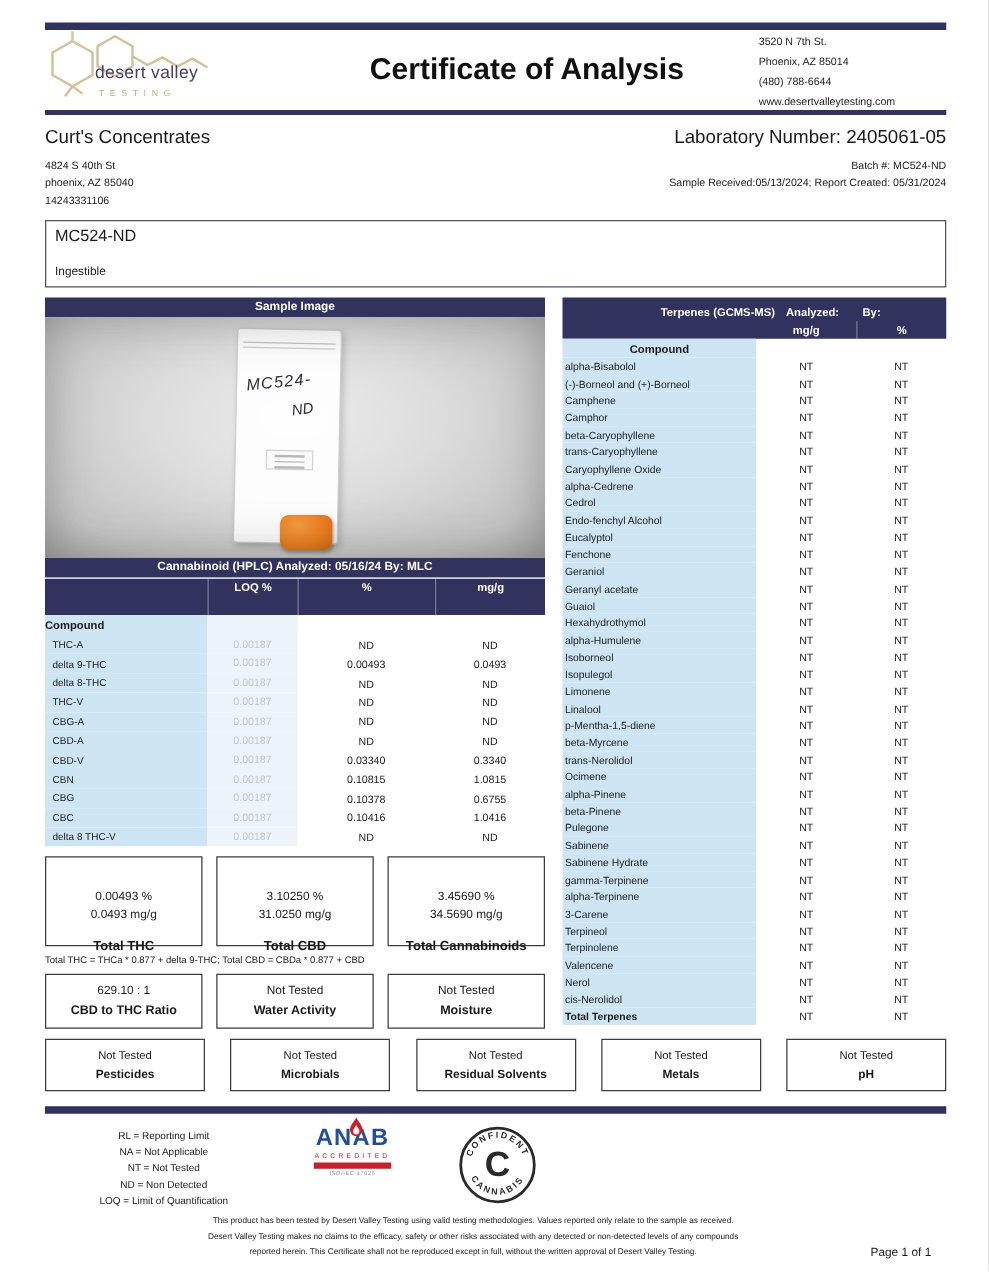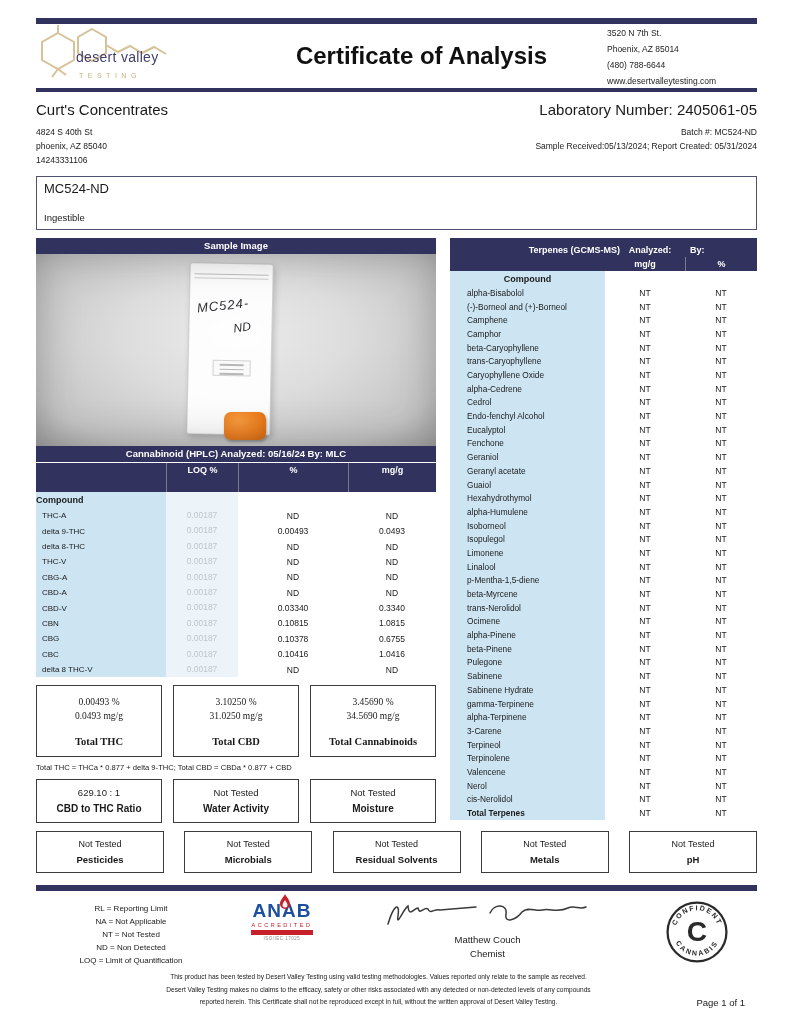--- a/index.html
+++ b/index.html
@@ -62,42 +62,42 @@
   .grid-row { display:grid; grid-template-columns:130px 72px 110px 88px; align-items:center; }
   .compound-hdr { height:16px; font-size:9px; }
   .compound-hdr .cell-name { font-weight:bold; text-align:center; padding-left:0; font-size:9px; }
   .c-row { height:15.4px; font-size:8.5px; }
   .cell-name { background:#cde5f3; height:100%; display:flex; align-items:center; padding-left:6px; font-size:8px; }
   .cell-loq { background:#ecf4fa; color:#bfc6cd; text-align:center; height:100%; line-height:15.4px; }
   .compound-hdr .cell-loq { background:#ecf4fa; }
   .cell-val { text-align:center; }
 
   .totals-row { display:flex; justify-content:space-between; margin-top:8px; }
-  .total-box { width:126px; height:72px; border:1.5px solid #3c3c3c; text-align:center; padding-top:10px;font-family:Liberation Serif, serif; }
+  .total-box { width:126px; height:72px; border:1.5px solid #3c3c3c; text-align:center; padding-top:25px; }
   .total-line { font-size:9.5px; line-height:1.4; }
   .total-label { font-weight:bold; font-size:10.5px; margin-top:13px; }
   .formula { font-size:7.6px; margin-top:6px; color:#1a1a1a; }
   .sec-row { display:flex; justify-content:space-between; margin-top:7px; }
   .sec-box { width:126px; height:44px; border:1.5px solid #3c3c3c; text-align:center; padding-top:7px; }
   .sec-value { font-size:9.5px; }
   .sec-label { font-weight:bold; font-size:10px; margin-top:5px; }
 
   
   .terp-head { background:#32325f; color:#fff; font-weight:bold; font-size:9px; padding-top:5px; height:33px; }
   .terp-head-r1 { display:flex; height:14px; line-height:14px; }
   .terp-title { width:170px; text-align:right; }
   .terp-analyzed { width:60px; text-align:center; }
   .terp-by { padding-left:10px; }
   .terp-head-r2 { display:grid; grid-template-columns:155px 80px 72px; height:14px; line-height:14px; text-align:center; }
   .terp-head-r2 div:nth-child(3){ border-left:1px solid rgba(255,255,255,0.35); }
   .t-grid { display:grid; grid-template-columns:155px 80px 72px; align-items:center; }
   .t-compound-hdr { height:15px; font-size:9px; }
   .t-compound-hdr .t-name { font-weight:bold; justify-content:center; padding-left:0; font-size:9px; }
   .t-row { height:13.7px; font-size:8.5px; }
-  .t-name { background:#cde5f3; height:100%; display:flex; align-items:center; padding-left:17px; font-size:8.3px; }
+  .t-name { background:#cde5f3; height:100%; display:flex; align-items:center; padding-left:2px; font-size:8.3px; }
   .t-val { text-align:center; }
   .t-row.total .t-name { font-weight:bold; }
 
   
   .safety-title { font-size:11px; margin-top:12px; }
   .safety-row { display:flex; justify-content:space-between; margin-top:8px; }
   .safety-box { width:128px; height:42px; border:1.5px solid #3c3c3c; text-align:center; padding-top:7px; }
   .safety-value { font-size:9px; }
   .safety-label { font-weight:bold; font-size:9.5px; margin-top:5px; }
 
@@ -563,27 +563,20 @@
       <div class="anab">
         <svg class="anab-flame" width="14" height="16" viewBox="0 0 12 16">
           <path d="M6 0 C8 4 11 6 11 10 A5 5 0 0 1 1 10 C1 6 4 4 6 0 Z" fill="#c8202a"></path>
           <path d="M6 6 C7 8 8.5 9 8.5 11 A2.5 2.5 0 0 1 3.5 11 C3.5 9 5 8 6 6 Z" fill="#f0f0f0"></path>
         </svg>
         <div class="anab-word">ANAB</div>
         <div class="anab-accr">ACCREDITED</div>
         <div class="anab-bar"></div>
         <div class="anab-tiny">ISO/IEC 17025</div>
       </div>
-      <div class="sig-block">
-        <svg width="220" height="34" viewBox="0 0 220 34">
-          <path d="M10 26 C16 6 22 4 20 18 C18 30 26 10 30 8 C31 20 36 10 40 10 C42 18 46 8 50 11 C52 17 57 10 62 12 L98 9 M112 15 C116 5 130 6 128 16 C126 26 138 22 144 14 C150 8 158 14 164 12 C172 10 180 15 190 10 C196 7 202 12 208 9" stroke="#3a3a3a" stroke-width="1.5" fill="none" stroke-linecap="round"></path>
-        </svg>
-        <div class="sig-name">Matthew Couch</div>
-        <div class="sig-title">Chemist</div>
-      </div>
       <div class="stamp">
         <svg width="64" height="64" viewBox="0 0 100 100">
           <circle cx="50" cy="50" r="46" fill="none" stroke="#2a2a2a" stroke-width="3.5"></circle>
           <defs>
             <path id="arcTop" d="M 16 50 A 34 34 0 0 1 84 50"></path>
             <path id="arcBot" d="M 13 50 A 37 37 0 0 0 87 50"></path>
           </defs>
           <text font-size="11" font-weight="bold" fill="#2a2a2a" letter-spacing="2.5" font-family="Liberation Sans, sans-serif">
             <textPath href="#arcTop" startOffset="50%" text-anchor="middle">CONFIDENT</textPath>
           </text>

